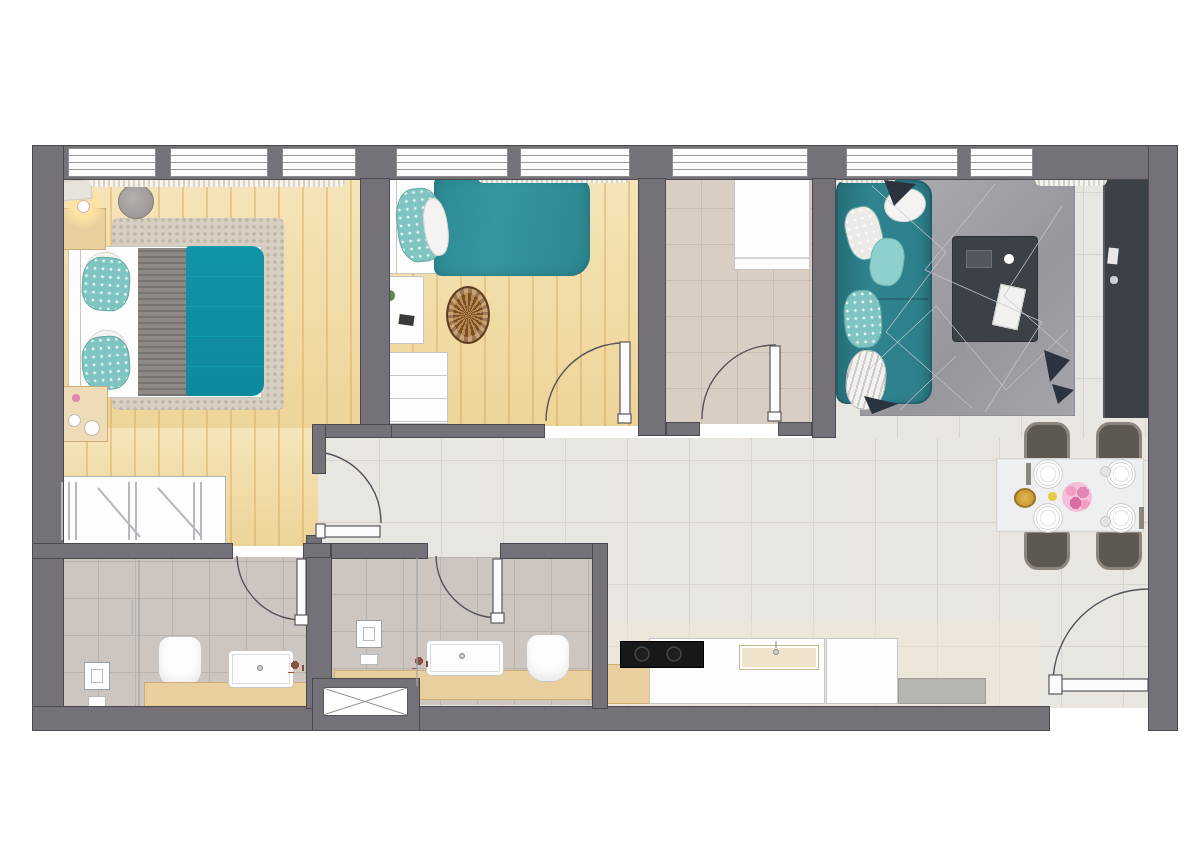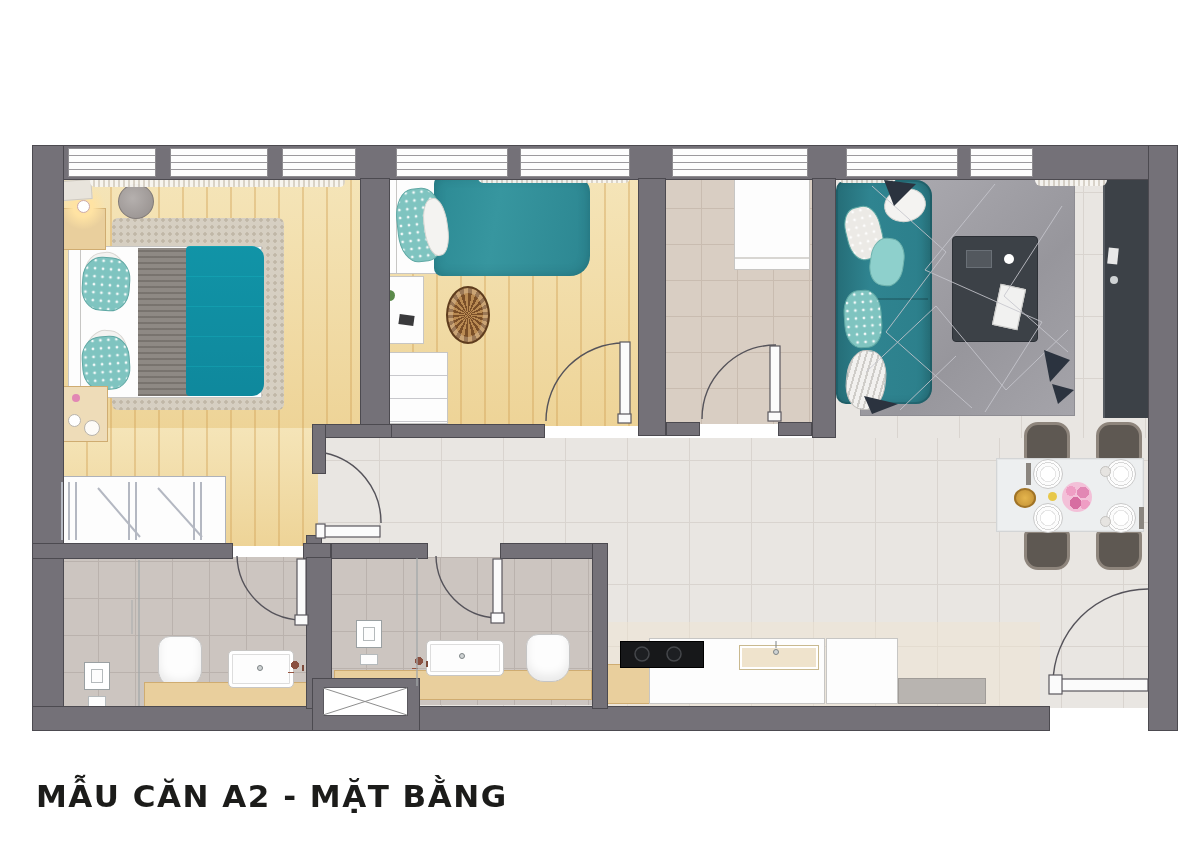--- a/index.html
+++ b/index.html
@@ -242,14 +242,13 @@
       <rect x="1051" y="679" width="97" height="12"></rect>
       <rect x="316" y="524" width="9" height="14"></rect>
       <rect x="618" y="414" width="13" height="9"></rect>
       <rect x="768" y="412" width="13" height="9"></rect>
       <rect x="295" y="615" width="13" height="10"></rect>
       <rect x="491" y="613" width="13" height="10"></rect>
       <rect x="1049" y="675" width="13" height="19"></rect>
     </g>
   </svg>
 
-  <div id="title">MẪU CĂN A2 - MẶT BẰNG</div>
 </div>
 
 </body></html>

